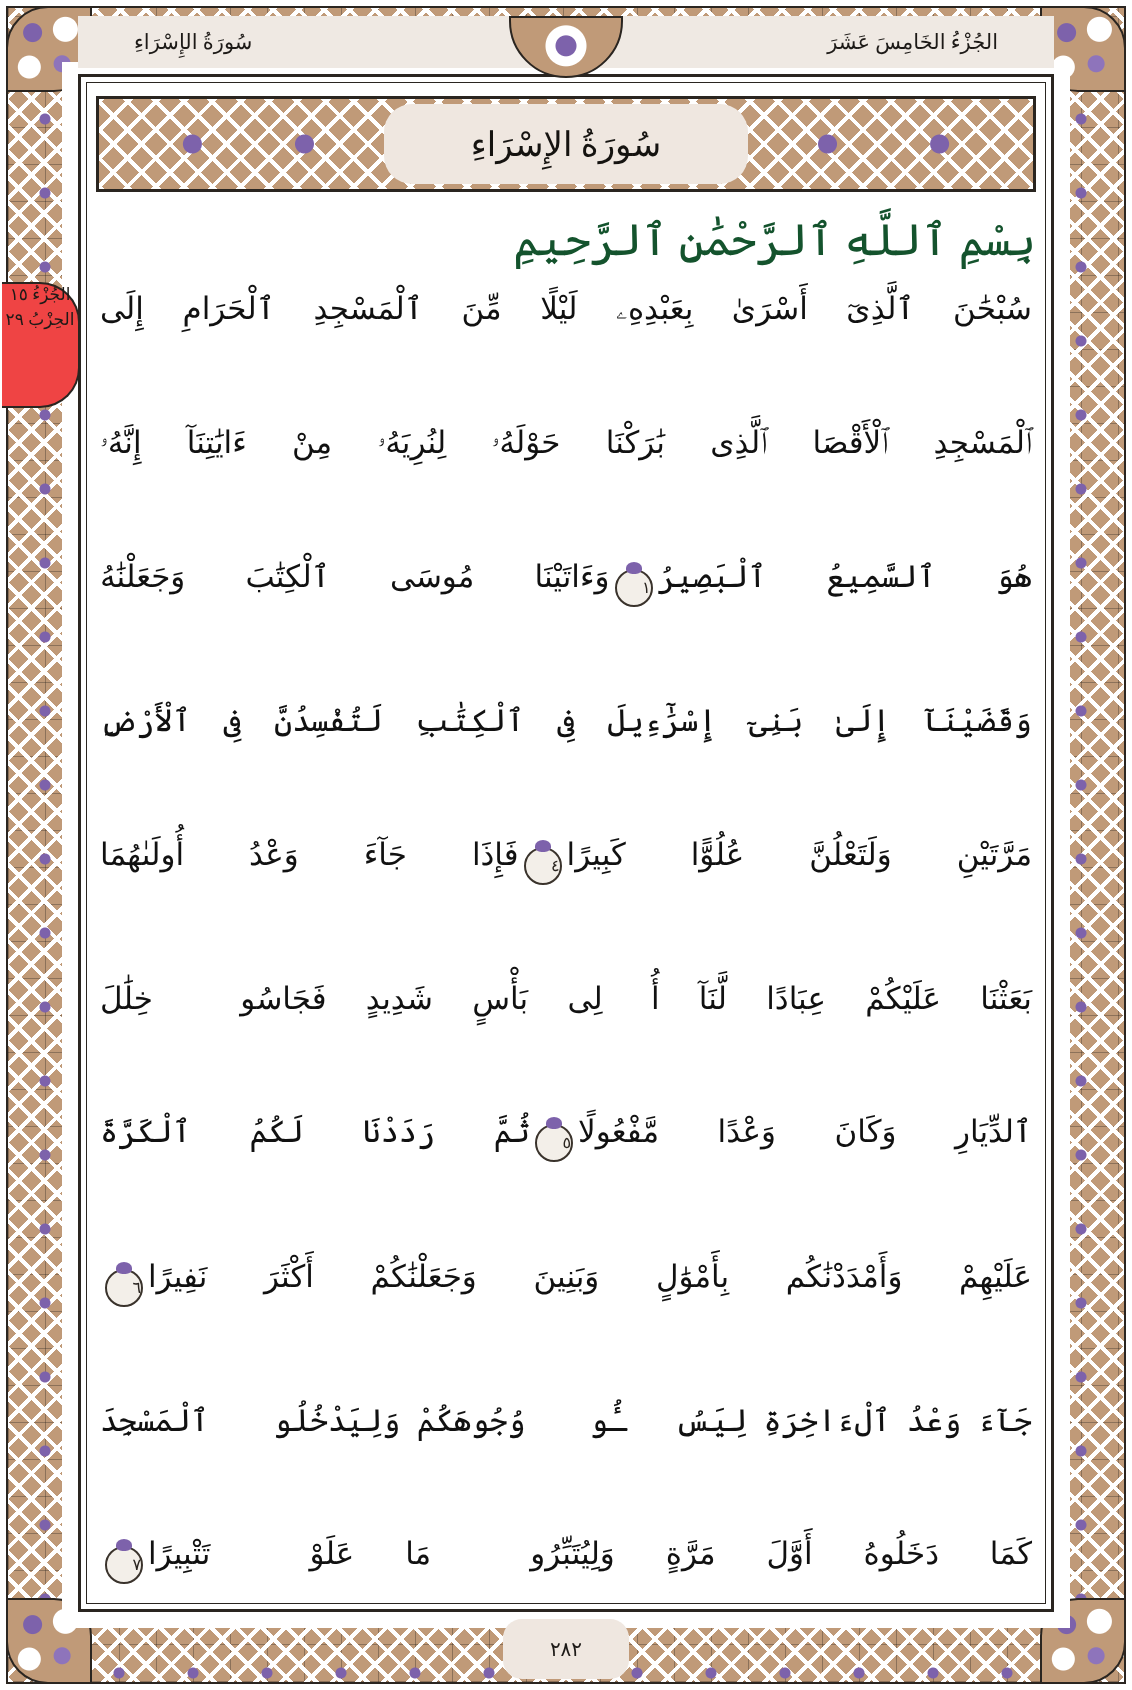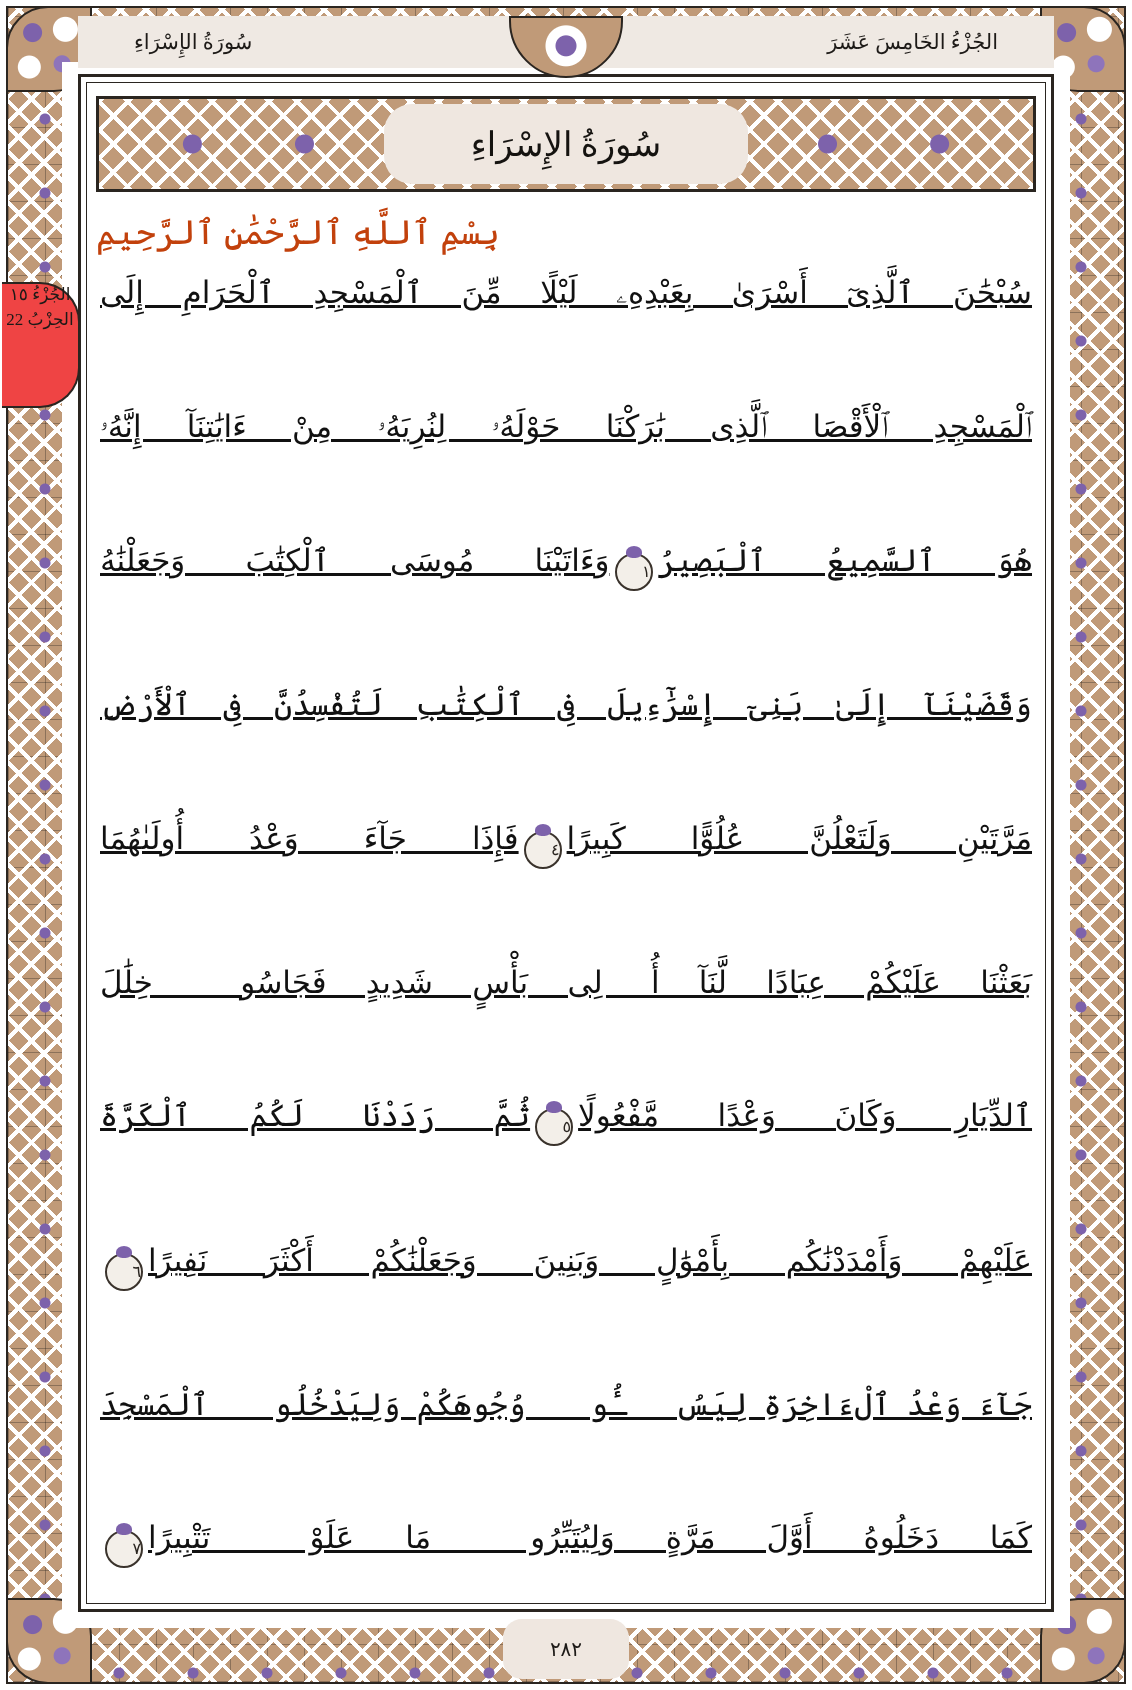--- a/index.html
+++ b/index.html
@@ -213,23 +213,23 @@
     position: absolute;
     left: 96px; right: 96px;
     top: 206px;
     bottom: 118px;
     direction: rtl;
     text-align: center;
     z-index: 4;
   }
 
   .basmala {
-    font-size: 34px;
-    color: #c2410c;
-    text-align: left;
+    font-size: 44px;
+    color: #14532d;
+    text-align: right;
     margin-bottom: 14px;
     line-height: 1.6;
     letter-spacing: 1px;
   }
 
   .ayah-lines {
     display: flex;
     flex-direction: column;
     justify-content: space-between;
     height: calc(100% - 72px);
@@ -237,21 +237,20 @@
 
   .line {
     font-size: 31px;
     line-height: 1.25;
     color: #111;
     text-align: justify;
     text-align-last: justify;
     white-space: nowrap;
     direction: rtl;
     padding: 0 4px;
-    text-decoration: underline;
   }
 
   
   .rosette {
     display: inline-block;
     position: relative;
     width: 34px;
     height: 34px;
     margin: 0 5px;
     vertical-align: -6px;
@@ -324,21 +323,21 @@
 
   <div class="surah-banner">
     <div class="banner-flowers"></div>
     <div class="banner-cartouche">
       <div class="title">سُورَةُ الإِسْرَاءِ</div>
     </div>
   </div>
 
   <div class="juz-marker">
     <div>الجُزْءُ ١٥</div>
-    <div>الحِزْبُ 22</div>
+    <div>الحِزْبُ ٢٩</div>
   </div>
 
   <div class="quran-body">
     <div class="basmala">بِسْمِ ٱللَّهِ ٱلرَّحْمَٰنِ ٱلرَّحِيمِ</div>
     <div class="ayah-lines" id="ayah-lines">
         <div class="line"><span>سُبْحَٰنَ ٱلَّذِىٓ أَسْرَىٰ بِعَبْدِهِۦ لَيْلًا مِّنَ ٱلْمَسْجِدِ ٱلْحَرَامِ إِلَى</span></div>
         <div class="line"><span>ٱلْمَسْجِدِ ٱلْأَقْصَا ٱلَّذِى بَٰرَكْنَا حَوْلَهُۥ لِنُرِيَهُۥ مِنْ ءَايَٰتِنَآ إِنَّهُۥ</span></div>
         <div class="line"><span>هُوَ ٱلسَّمِيعُ ٱلْبَصِيرُ</span><span class="rosette">١</span><span>وَءَاتَيْنَا مُوسَى ٱلْكِتَٰبَ وَجَعَلْنَٰهُ</span></div>
         <div class="line"><span>وَقَضَيْنَآ إِلَىٰ بَنِىٓ إِسْرَٰٓءِيلَ فِى ٱلْكِتَٰبِ لَتُفْسِدُنَّ فِى ٱلْأَرْضِ</span></div>
         <div class="line"><span>مَرَّتَيْنِ وَلَتَعْلُنَّ عُلُوًّا كَبِيرًا</span><span class="rosette">٤</span><span>فَإِذَا جَآءَ وَعْدُ أُولَىٰهُمَا</span></div>

